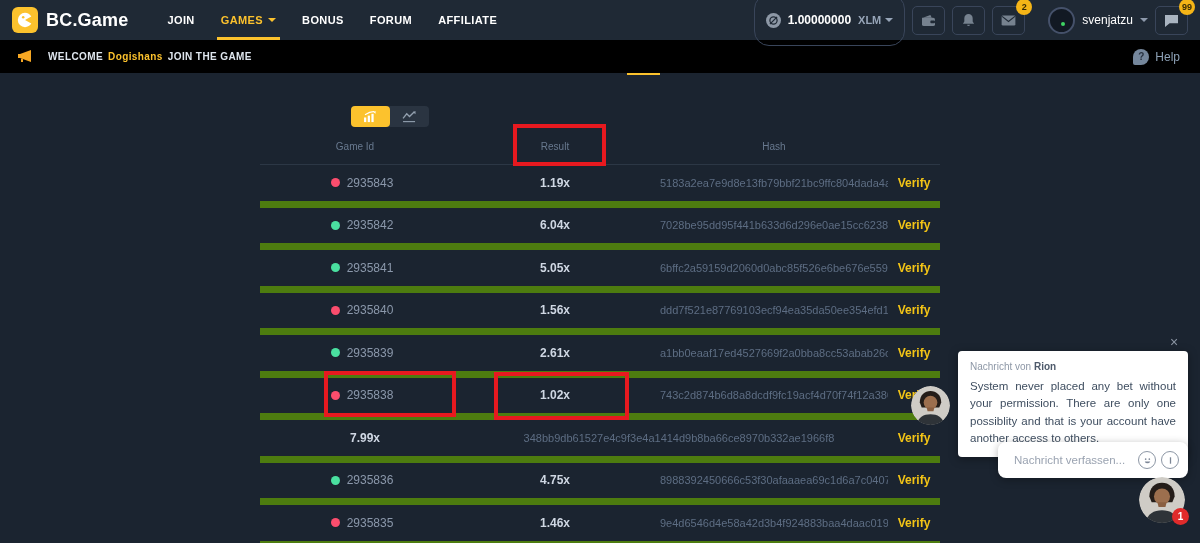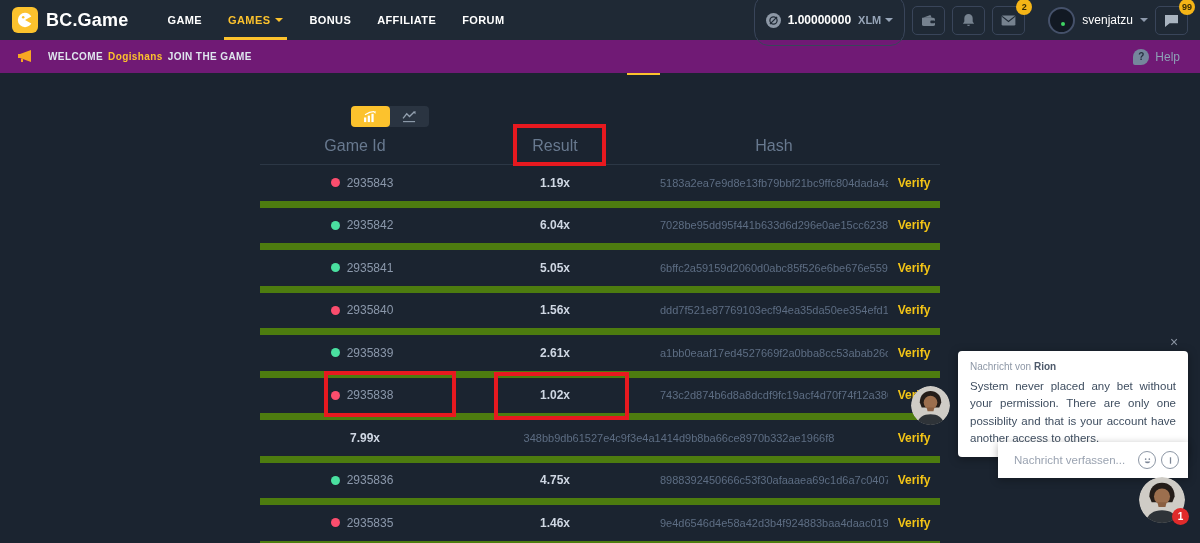--- a/index.html
+++ b/index.html
@@ -34,21 +34,21 @@
          align-items:center;justify-content:center;padding:0 3px;box-sizing:border-box;}
   .user{display:flex;align-items:center;gap:7px;margin-left:16px;cursor:pointer;}
   .user-avatar{width:27px;height:27px;border-radius:50%;background:#121923;border:2px solid #45516a;
                position:relative;box-sizing:border-box;}
   .user-avatar::after{content:"";position:absolute;left:11px;top:13px;width:4px;height:4px;
                border-radius:50%;background:#3fd463;}
   .user-name{color:#fff;font-size:12px;font-weight:normal;}
   .user .caret{color:#8d99ab;}
 
   
-  .announce{position:absolute;top:40px;left:0;right:0;height:33px;background:#701a75;
+  .announce{position:absolute;top:40px;left:0;right:0;height:33px;background:#000000;
             display:flex;align-items:center;z-index:4;}
   .announce-text{display:flex;align-items:center;gap:5px;margin-left:48px;font-size:10px;
                  font-weight:bold;letter-spacing:.4px;color:#dfe6ee;}
   .announce-name{color:#fcc22d;}
   .megaphone{position:absolute;left:17px;top:9px;}
   .help{position:absolute;right:20px;top:0;height:33px;display:flex;align-items:center;gap:6px;
         cursor:pointer;}
   .help-q{width:16px;height:16px;border-radius:50% 50% 50% 2px;background:#75879c;color:#273240;
           font-size:10px;font-weight:bold;display:flex;align-items:center;justify-content:center;}
   .help-label{color:#8da1b6;font-size:12px;}
@@ -57,21 +57,21 @@
   .tab-indicator{position:absolute;left:627px;top:72px;width:33px;height:3px;background:#fcc22d;}
 
   .toggle-group{position:absolute;left:351px;top:106px;display:flex;background:#2a3441;
                 border-radius:4px;}
   .toggle-btn{width:39px;height:21px;display:flex;align-items:center;justify-content:center;
               border-radius:4px;cursor:pointer;}
   .toggle-btn.active{background:#fcc22d;}
 
   .table{position:absolute;left:260px;top:128px;width:680px;}
   .thead{display:flex;align-items:center;height:36px;border-bottom:1px solid #2c3745;
-         color:#68798f;font-size:16px;}
+         color:#68798f;font-size:10px;}
   .row{display:flex;align-items:center;height:42.5px;border-bottom:7px solid #4d7c0f;box-sizing:border-box;}
   .c-id{flex:0 0 190px;display:flex;align-items:center;justify-content:center;gap:7px;padding-left:14px;box-sizing:border-box;}
   .c-result{flex:0 0 210px;text-align:center;}
   .c-hash{flex:1 1 auto;overflow:hidden;white-space:nowrap;text-align:center;}
   .c-verify{flex:0 0 52px;text-align:center;}
   .thead .c-id{justify-content:center;padding-left:0;}
   .dot{width:9px;height:9px;border-radius:50%;background:#8b98ab;flex:0 0 9px;}
   .row[data-status="loss"] .dot{background:#fb4d6d;}
   .row[data-status="win"] .dot{background:#4ae0a0;}
   .gid{color:#8b98ab;font-size:12px;}
@@ -83,21 +83,21 @@
   .chat-close{position:absolute;left:1170px;top:335px;color:#8b95a3;font-size:14px;line-height:14px;
               cursor:pointer;z-index:20;}
   .chat-card{position:absolute;left:958px;top:351px;width:230px;background:#fff;border-radius:4px;
              padding:10px 12px;box-sizing:border-box;box-shadow:0 2px 10px rgba(0,0,0,.35);z-index:20;}
   .chat-from{font-size:10px;color:#8d97a6;margin-bottom:6px;}
   .chat-from b{color:#4e5a6b;margin-top:44px;}
   .chat-body{font-size:11.5px;color:#3f4e60;line-height:1.5;text-align:justify;}
   .avatar-circ{border-radius:50%;overflow:hidden;display:block;}
   .sender-avatar{position:absolute;left:911px;top:386px;width:39px;height:39px;z-index:19;}
   .chat-input-wrap{position:absolute;left:998px;top:442px;width:190px;height:36px;background:#fff;
-                   border-radius:0;display:flex;align-items:center;padding:0 9px 0 14px;
+                   border-radius:8px;display:flex;align-items:center;padding:0 9px 0 14px;
                    box-sizing:border-box;box-shadow:0 2px 8px rgba(0,0,0,.3);z-index:20;}
   .chat-input{border:none;outline:none;flex:1;font-size:11.5px;color:#4a5568;min-width:0;
               font-family:"Liberation Sans",sans-serif;background:transparent;}
   .chat-input::placeholder{color:#9aa3b1;}
   .round-ic{width:18px;height:18px;border:1px solid #8d97a5;border-radius:50%;display:flex;
             align-items:center;justify-content:center;margin-left:5px;flex:0 0 18px;cursor:pointer;
             color:#7c8696;font-size:10px;box-sizing:border-box;}
   .bottom-avatar{position:absolute;left:1139px;top:477px;width:46px;height:46px;z-index:20;}
   .unread{position:absolute;left:1172px;top:508px;width:17px;height:17px;border-radius:50%;
           background:#e02b2b;color:#fff;font-size:10px;font-weight:bold;display:flex;
@@ -119,34 +119,34 @@
       <span class="logo-badge">
         <svg width="18" height="18" viewBox="0 0 20 20">
             <path d="M10 2a8 8 0 1 0 0 16c3 0 5.6-1.6 7-4l-7-4 7-4c-1.4-2.4-4-4-7-4z" fill="#fff"></path>
             <circle cx="8" cy="7" r="1.4" fill="#fcc22d"></circle>
           </svg>
       </span>
       <span class="brand-name">BC.Game</span>
     </div>
     <div class="nav">
       <div class="nav-item">
-          <span>GAME</span>
+          <span>JOIN</span>
         </div>
       <div class="nav-item active">
           <span>GAMES</span>
           <span class="caret"></span>
         </div>
       <div class="nav-item">
           <span>BONUS</span>
         </div>
       <div class="nav-item">
+          <span>FORUM</span>
+        </div>
+      <div class="nav-item">
           <span>AFFILIATE</span>
-        </div>
-      <div class="nav-item">
-          <span>FORUM</span>
         </div>
     </div>
     <div class="top-right">
       <div class="balance-pill">
         <span class="coin">
           <svg width="9" height="9" viewBox="0 0 10 10">
               <circle cx="5" cy="5" r="4" fill="none" stroke="#1f2935" stroke-width="1.4"></circle>
               <line x1="1" y1="9" x2="9" y2="1" stroke="#1f2935" stroke-width="1.4"></line>
             </svg>
         </span>

